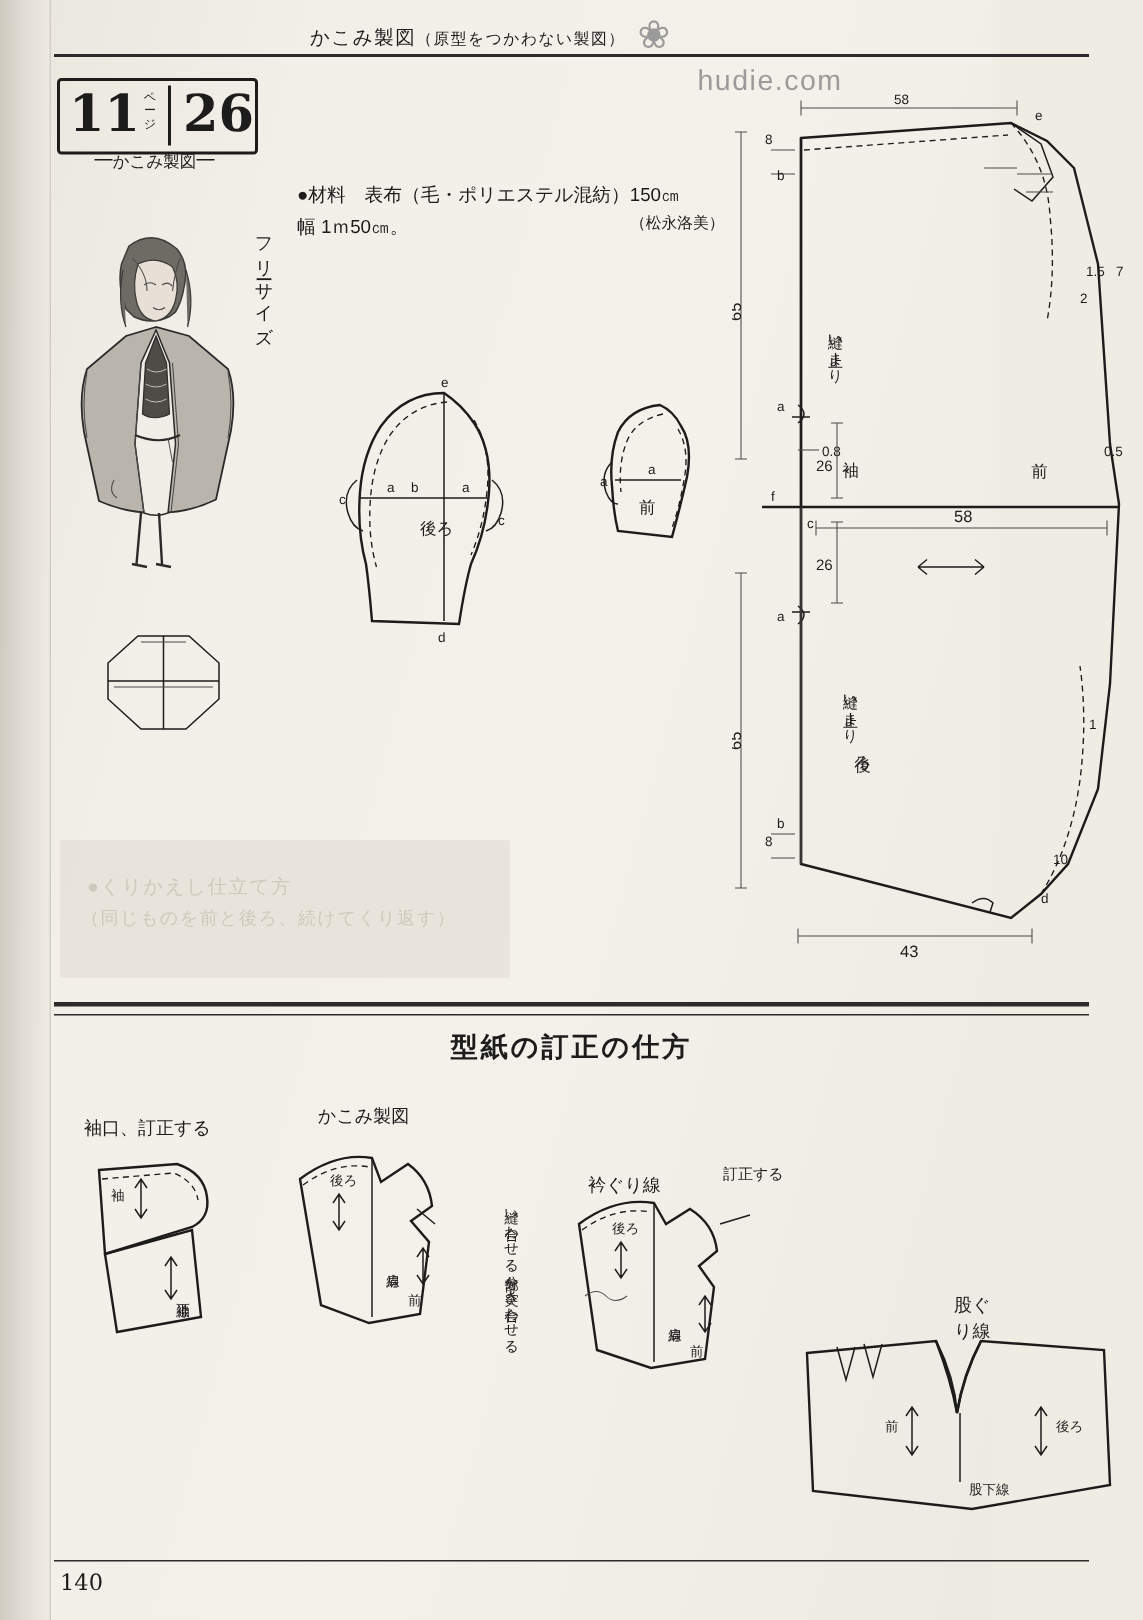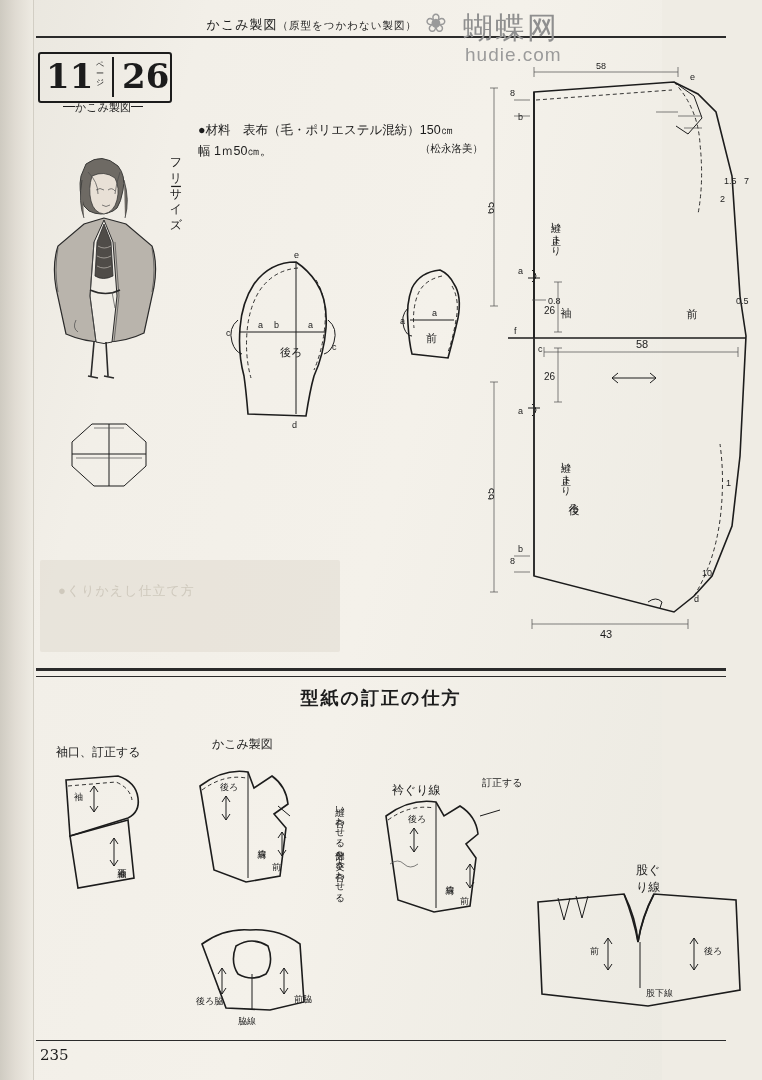--- a/index.html
+++ b/index.html
@@ -126,21 +126,20 @@
 <div class="page">
   <div class="binding"></div>
   <div class="page-edge"></div>
 
   <div class="hdr-rule"></div>
   <div class="hdr-title">
     <span>かこみ製図</span><span class="sub">（原型をつかわない製図）</span>
   </div>
   <div class="logo">
     <span class="mark">❀</span>
-    <span class="cn">蝴蝶网</span>
     <span class="dom">hudie.com</span>
   </div>
 
   <div class="badge">
     <span class="n1">11</span>
     <span class="pj">ペ<br>ー<br>ジ</span>
     <span class="vbar"></span>
     <span class="n2">26</span>
   </div>
   <div class="badge-cap">
@@ -303,20 +302,21 @@
       <text x="202" y="24">e</text>
 
       <path class="d" d="M160 546 q8 -6 14 0 l-2 6"></path>
 
       <path class="thin" d="M46 282 L46 520"></path>
     </svg>
   </div>
 
   <div class="ghost">
     <span class="g1">●くりかえし仕立て方</span>
+    <span class="g2">（同じものを前と後ろ、続けてくり返す）</span>
   </div>
 
   <div class="mid-rule"></div>
   <div class="mid-rule2"></div>
   <div class="sec-title">型紙の訂正の仕方</div>
 
   <div class="lbl" style="left:56px;top:744px;font-size:12px;">袖口、訂正する</div>
   <div class="sch" style="left:56px;top:766px;">
     <svg width="110" height="130" viewBox="0 0 110 130">
       <path class="d2" d="M10 14 L62 10 q18 6 20 22 q2 14 -10 20 L14 70 Z"></path>
@@ -337,32 +337,20 @@
       <path class="d" d="M62 14 L62 120"></path>
       <path class="d" d="M40 38 L40 62 M36 44 l4 -6 l4 6 M36 56 l4 6 l4 -6"></path>
       <text x="34" y="32">後ろ</text>
       <path class="d" d="M92 48 l12 10"></path>
       <text x="76" y="84" writing-mode="tb" style="font-size:9px">肩線</text>
       <text x="86" y="112">前</text>
       <path class="d" d="M96 74 L96 98 M92 80 l4 -6 l4 6 M92 92 l4 6 l4 -6"></path>
     </svg>
   </div>
 
-  <div class="sch" style="left:186px;top:918px;">
-    <svg width="140" height="110" viewBox="0 0 140 110">
-      <path class="d2" d="M16 26 q22 -16 48 -14 q28 -2 50 14 l4 58 l-34 8 L40 90 Z"></path>
-      <path class="d2" d="M50 28 q16 -10 32 0 q6 16 -2 28 q-14 8 -28 0 q-8 -12 -2 -28 z"></path>
-      <path class="d" d="M66 56 L66 92"></path>
-      <path class="d" d="M36 50 L36 76 M32 56 l4 -6 l4 6 M32 70 l4 6 l4 -6"></path>
-      <path class="d" d="M98 50 L98 76 M94 56 l4 -6 l4 6 M94 70 l4 6 l4 -6"></path>
-      <text x="10" y="86" style="font-size:9px">後ろ脇</text>
-      <text x="108" y="84" style="font-size:9px">前脇</text>
-      <text x="52" y="106" style="font-size:9px">脇線</text>
-    </svg>
-  </div>
 
   <div class="lbl" style="left:392px;top:766px;font-size:12px;margin-top:16px;">衿ぐり線</div>
   <div class="sch" style="left:370px;top:786px;">
     <svg width="150" height="150" viewBox="0 0 150 150">
       <path class="d2" d="M16 30 q24 -18 50 -14 l8 14 l16 -10 q16 10 18 28 l-12 10 l10 14 l-6 48 l-36 6 L28 114 Z"></path>
       <path class="dash" d="M18 34 q22 -16 46 -12"></path>
       <path class="d" d="M66 16 L66 122"></path>
       <path class="d" d="M44 42 L44 66 M40 48 l4 -6 l4 6 M40 60 l4 6 l4 -6"></path>
       <text x="38" y="36">後ろ</text>
       <text x="80" y="92" writing-mode="tb" style="font-size:9px">肩線</text>
@@ -384,14 +372,14 @@
       <path class="d" d="M80 54 L80 86 M76 60 l4 -6 l4 6 M76 80 l4 6 l4 -6"></path>
       <text x="62" y="70">前</text>
       <path class="d" d="M166 54 L166 86 M162 60 l4 -6 l4 6 M162 80 l4 6 l4 -6"></path>
       <text x="176" y="70">後ろ</text>
       <path class="d" d="M112 58 L112 104"></path>
       <text x="118" y="112" style="font-size:9px">股下線</text>
     </svg>
   </div>
 
   <div class="foot-rule"></div>
-  <div class="folio">235</div>
+  <div class="folio">140</div>
 </div>
 
 </body></html>

